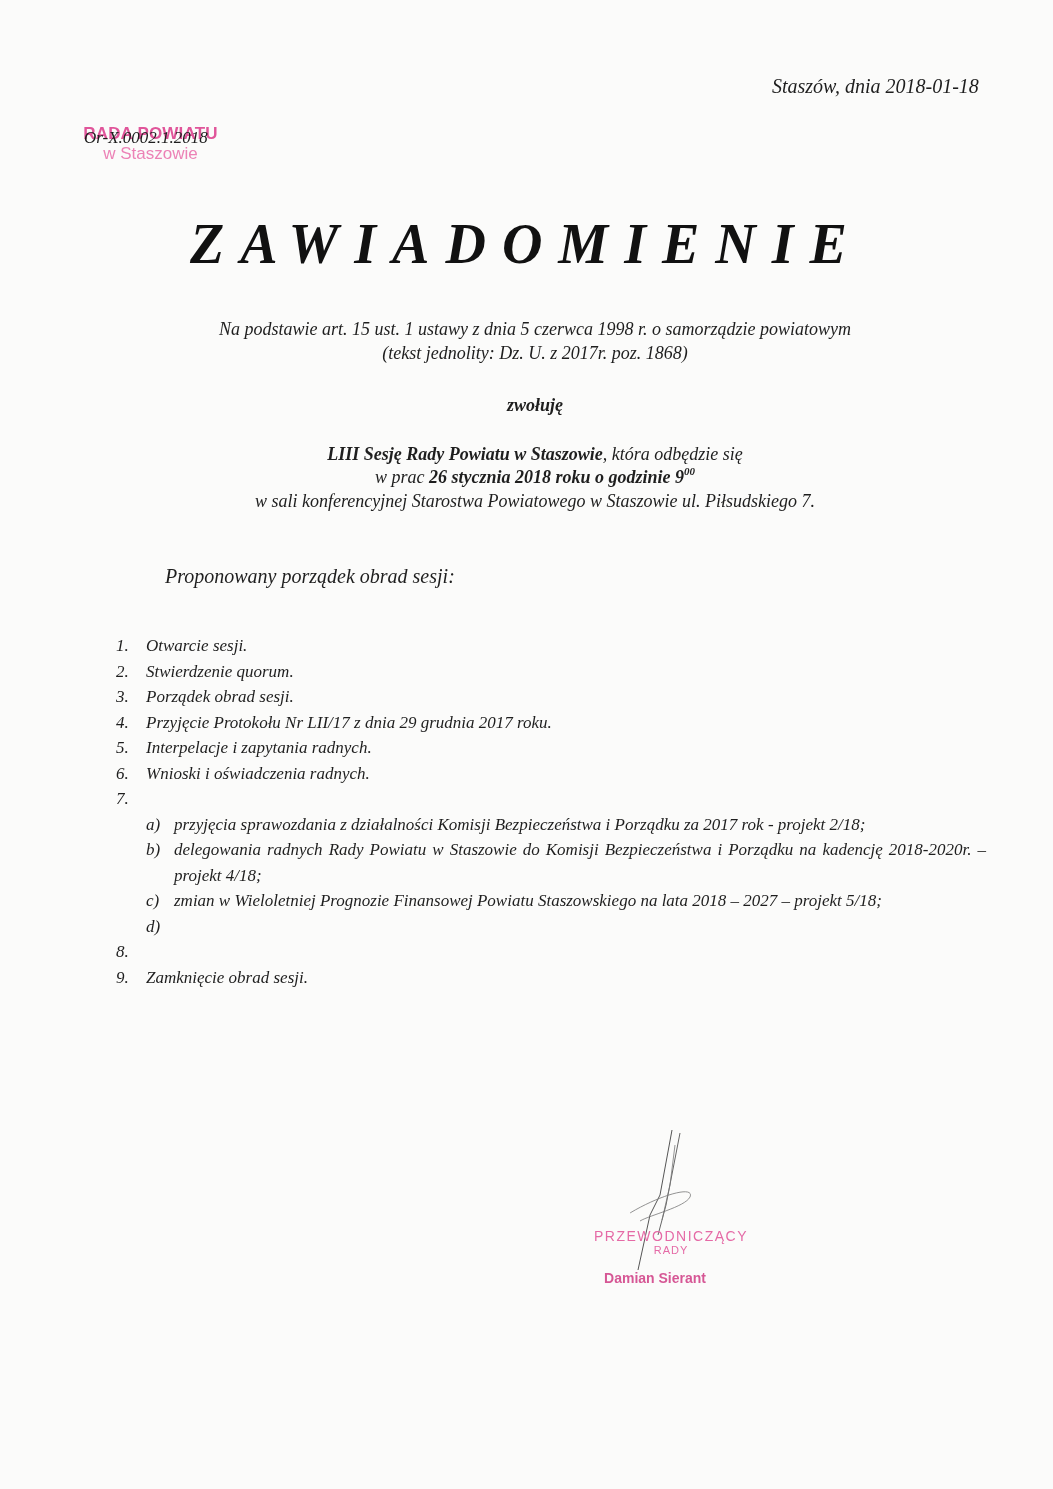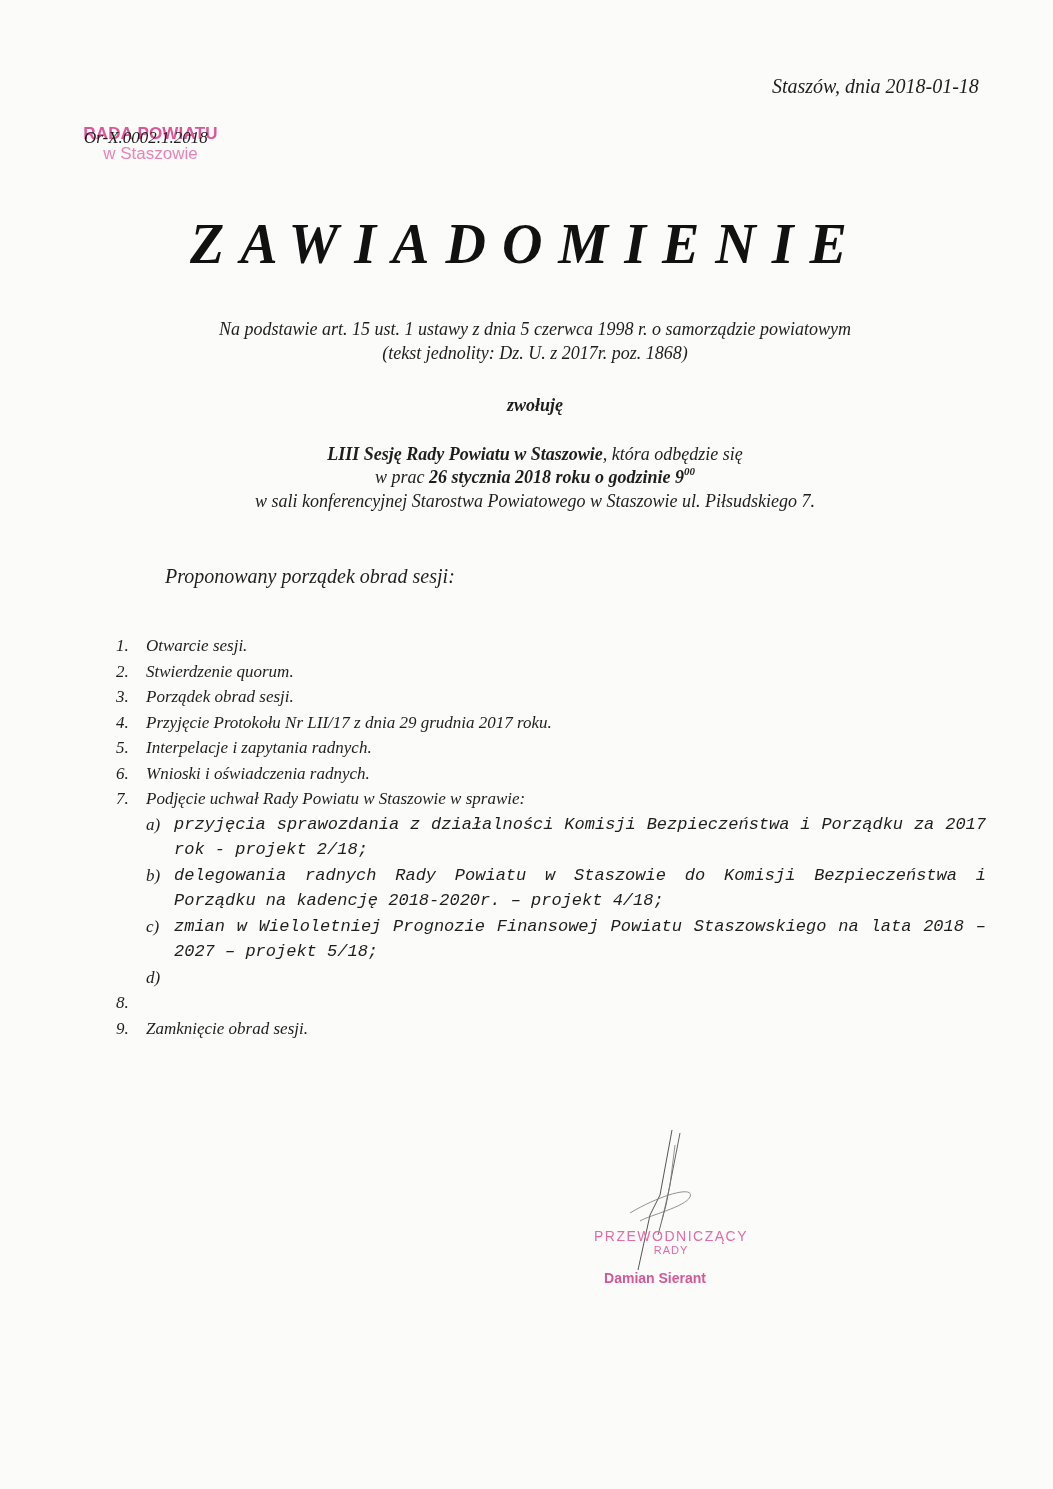--- a/index.html
+++ b/index.html
@@ -33,21 +33,21 @@
     #session-2 { top: 467px; }
     #session-3 { top: 491px; }
     b { font-weight: bold; }
     sup { font-size: 11px; line-height: 0; vertical-align: 8px; }
     #agenda-intro { left: 117px; top: 565px; font-size: 20px; font-style: italic; margin-left: 48px; }
     #agenda { left: 116px; top: 633px; width: 870px; font-size: 17px; font-style: italic; }
     .item { display: flex; line-height: 25.5px; }
     .num { width: 30px; flex: none; }
     .sub { display: flex; margin-left: 30px; line-height: 25.5px; }
     .sub .letter { width: 28px; flex: none; }
-    .sub .txt { text-align: justify; font-family: Liberation Mono, monospace; }
+    .sub .txt { text-align: justify; }
     #sign-title { left: 576px; top: 1180px; width: 190px; }
     #sign-title .t1 { font-size: 14px; letter-spacing: 1.5px; line-height: 16px; color: #e56aa6; }
     #sign-title .t2 { font-size: 11px; letter-spacing: 1px; line-height: 12px; color: #e56aa6; }
     #sign-name { left: 560px; top: 1222px; width: 190px; font-size: 14px; font-weight: bold; color: #d65795; }
     #signature { left: 600px; top: 1125px; }
   </style>
 </head>
 <body>
 
 <div class="abs stamp-head" id="stamp-org">
@@ -94,21 +94,20 @@
   <div class="item">
       <span class="num">5.</span>
       <span>Interpelacje i zapytania radnych.</span>
     </div>
   <div class="item">
       <span class="num">6.</span>
       <span>Wnioski i oświadczenia radnych.</span>
     </div>
   <div class="item">
       <span class="num">7.</span>
-      <span>Podjęcie uchwał Rady Powiatu w Staszowie w sprawie:</span>
     </div>
   <div class="sub">
       <span class="letter">a)</span>
       <span class="txt">przyjęcia sprawozdania z działalności Komisji Bezpieczeństwa i Porządku za 2017 rok - projekt 2/18;</span>
     </div>
   <div class="sub">
       <span class="letter">b)</span>
       <span class="txt">delegowania radnych Rady Powiatu w Staszowie do Komisji Bezpieczeństwa i Porządku na kadencję 2018-2020r. – projekt 4/18;</span>
     </div>
   <div class="sub">

